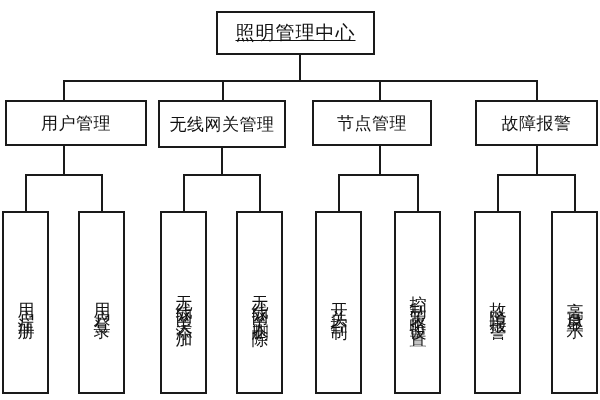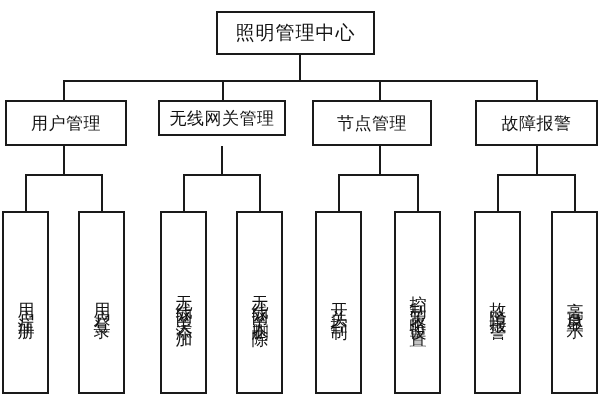--- a/index.html
+++ b/index.html
@@ -23,20 +23,21 @@
     border: 2px solid #1a1a1a;
     background: #ffffff;
     display: flex;
     align-items: center;
     justify-content: center;
     color: #111111;
   }
   .node.root {
     font-size: 19px;
     letter-spacing: 1px;
+    text-decoration: underline;
   }
   .node.mid {
     font-size: 17px;
     letter-spacing: 0.5px;
   }
   .node.leaf {
     padding: 4px 0;
   }
   .vtext {
     writing-mode: vertical-rl;
@@ -67,24 +68,24 @@
 
   <div class="conn v" style="left:299px; top:55px; height:26px;"></div>
 
   <div class="conn h" style="left:63px; top:80px; width:475px;"></div>
 
   <div class="conn v" style="left:63px; top:80px; height:21px;"></div>
   <div class="conn v" style="left:222px; top:80px; height:21px;"></div>
   <div class="conn v" style="left:379px; top:80px; height:21px;"></div>
   <div class="conn v" style="left:536px; top:80px; height:21px;"></div>
 
-  <div class="node mid" style="left:5px; top:100px; width:122px; height:46px;justify-content:center;">
+  <div class="node mid" style="left:5px; top:100px; width:142px; height:46px;justify-content:center;">
     <span>用户管理</span>
   </div>
-  <div class="node mid" style="left:158px; top:100px; width:128px; height:36px;">
+  <div class="node mid" style="left:158px; top:100px; width:128px; height:48px;">
     <span>无线网关管理</span>
   </div>
   <div class="node mid" style="left:312px; top:100px; width:120px; height:46px;">
     <span>节点管理</span>
   </div>
   <div class="node mid" style="left:475px; top:100px; width:123px; height:46px;">
     <span>故障报警</span>
   </div>
 
   <div class="conn v" style="left:63px; top:146px; height:29px;"></div>

